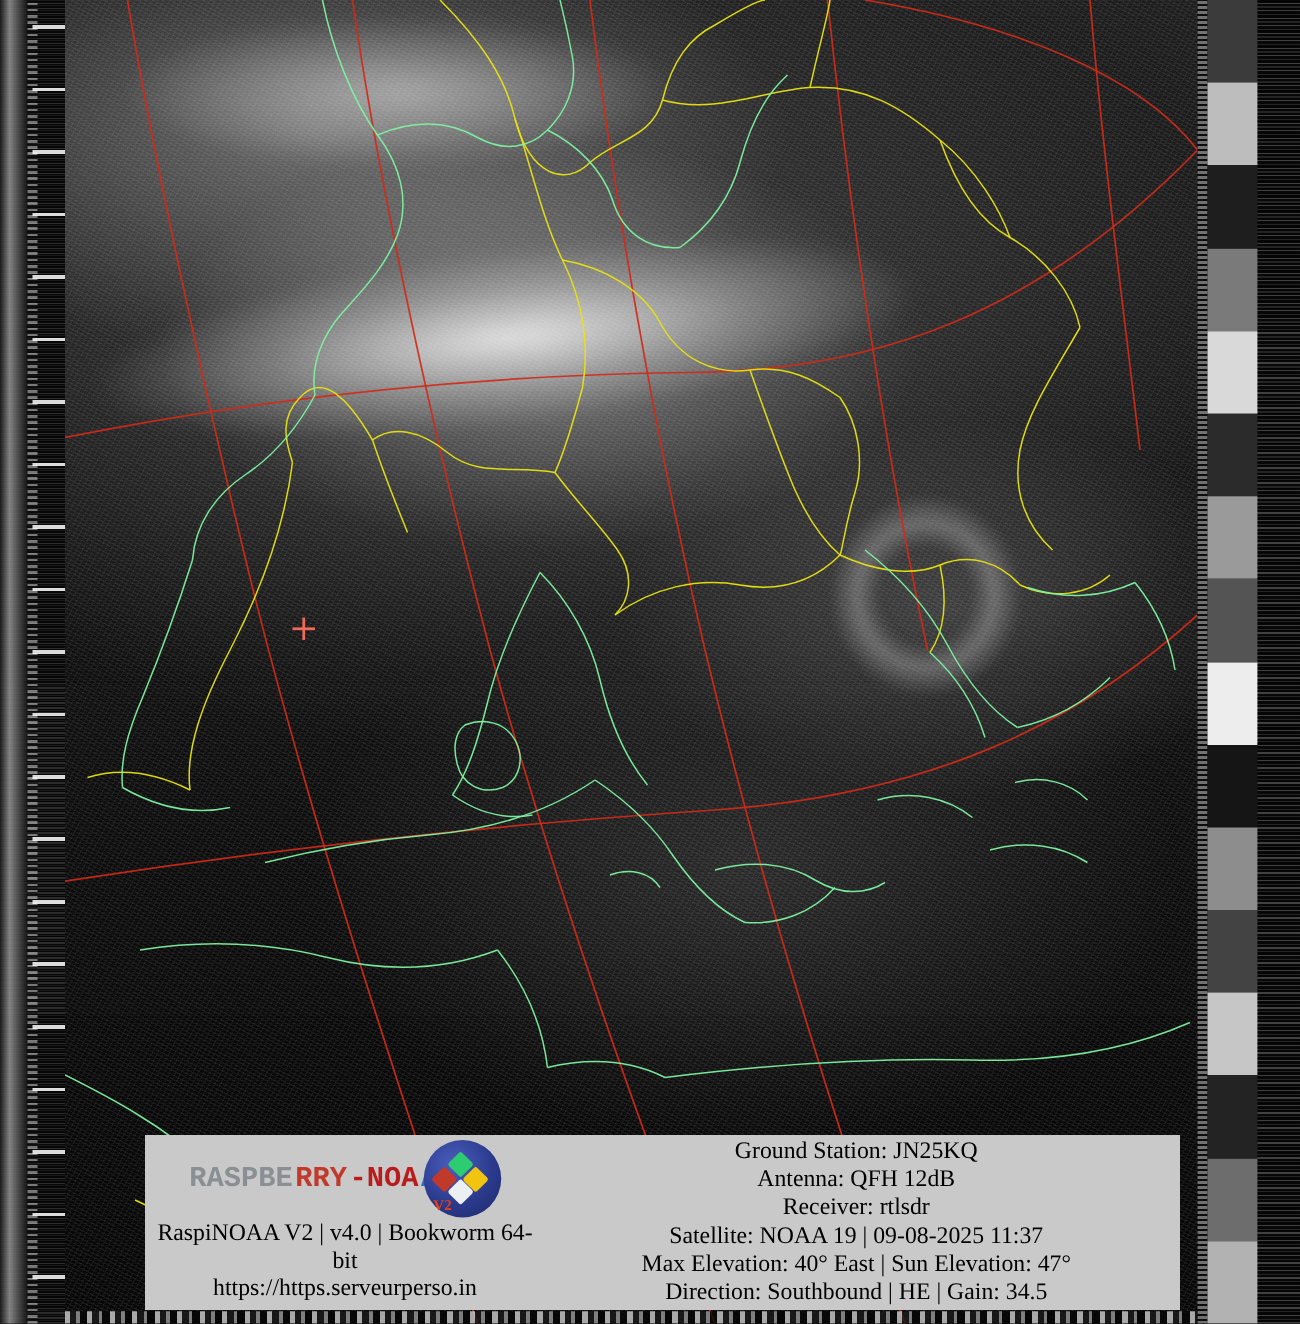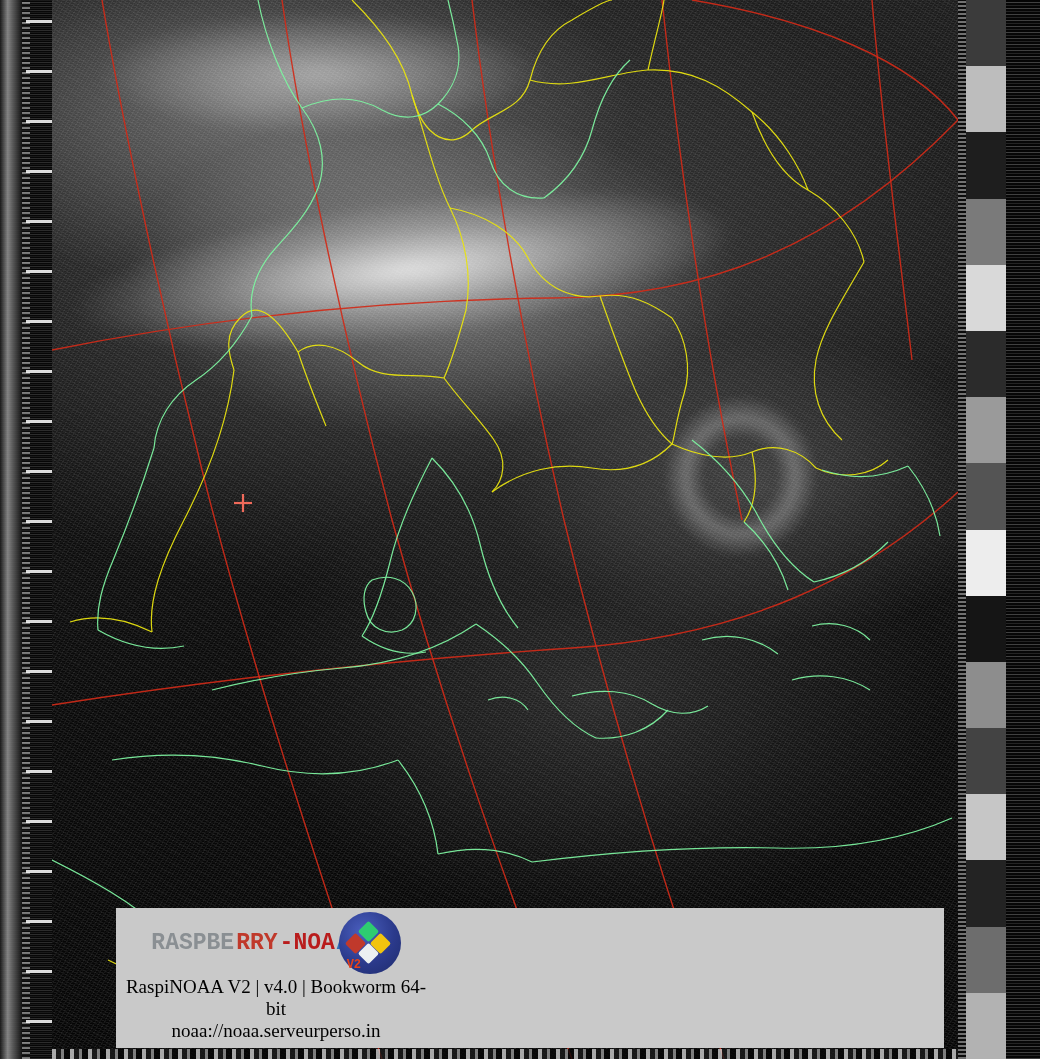--- a/index.html
+++ b/index.html
@@ -202,21 +202,21 @@
     transform: rotate(45deg);
     border-radius: 2px;
   }
   .pix-a { background:#c0392b; left: 9px;  top: 24px; }
   .pix-b { background:#2ecc71; left: 22px; top: 12px; }
   .pix-c { background:#f1c40f; left: 34px; top: 24px; }
   .pix-d { background:#ecf0f1; left: 22px; top: 34px; }
   .logo-v2 {
     position: absolute;
     left: 8px; bottom: 2px;
-    font-family: Liberation Mono, monospace;
+    font-family: Liberation Serif, serif;
     font-weight: bold;
     font-size: 12px;
     color: #e84118;
   }
   .info-left-lines {
     text-align: center;
     font-size: 19px;
     line-height: 1.15;
     margin-top: 2px;
   }
@@ -372,19 +372,27 @@
         <span class="logo-badge">
           <span class="pix pix-a"></span>
           <span class="pix pix-b"></span>
           <span class="pix pix-c"></span>
           <span class="pix pix-d"></span>
           <span class="logo-v2">V2</span>
         </span>
       </div>
       <div class="info-left-lines">
         <div>RaspiNOAA V2 | v4.0 | Bookworm 64-bit</div>
-        <div>noaa://noaa.serveurperso.in</div>
+        <div>https://https.serveurperso.in</div>
       </div>
     </div>
 
+    <div class="info-right">
+      <div>Ground Station: JN25KQ</div>
+      <div>Antenna: QFH 12dB</div>
+      <div>Receiver: rtlsdr</div>
+      <div>Satellite: NOAA 19 | 09-08-2025 11:37</div>
+      <div>Max Elevation: 40° East | Sun Elevation: 47°</div>
+      <div>Direction: Southbound | HE | Gain: 34.5</div>
+    </div>
 
   </div>
 </div>
 
 </body></html>

